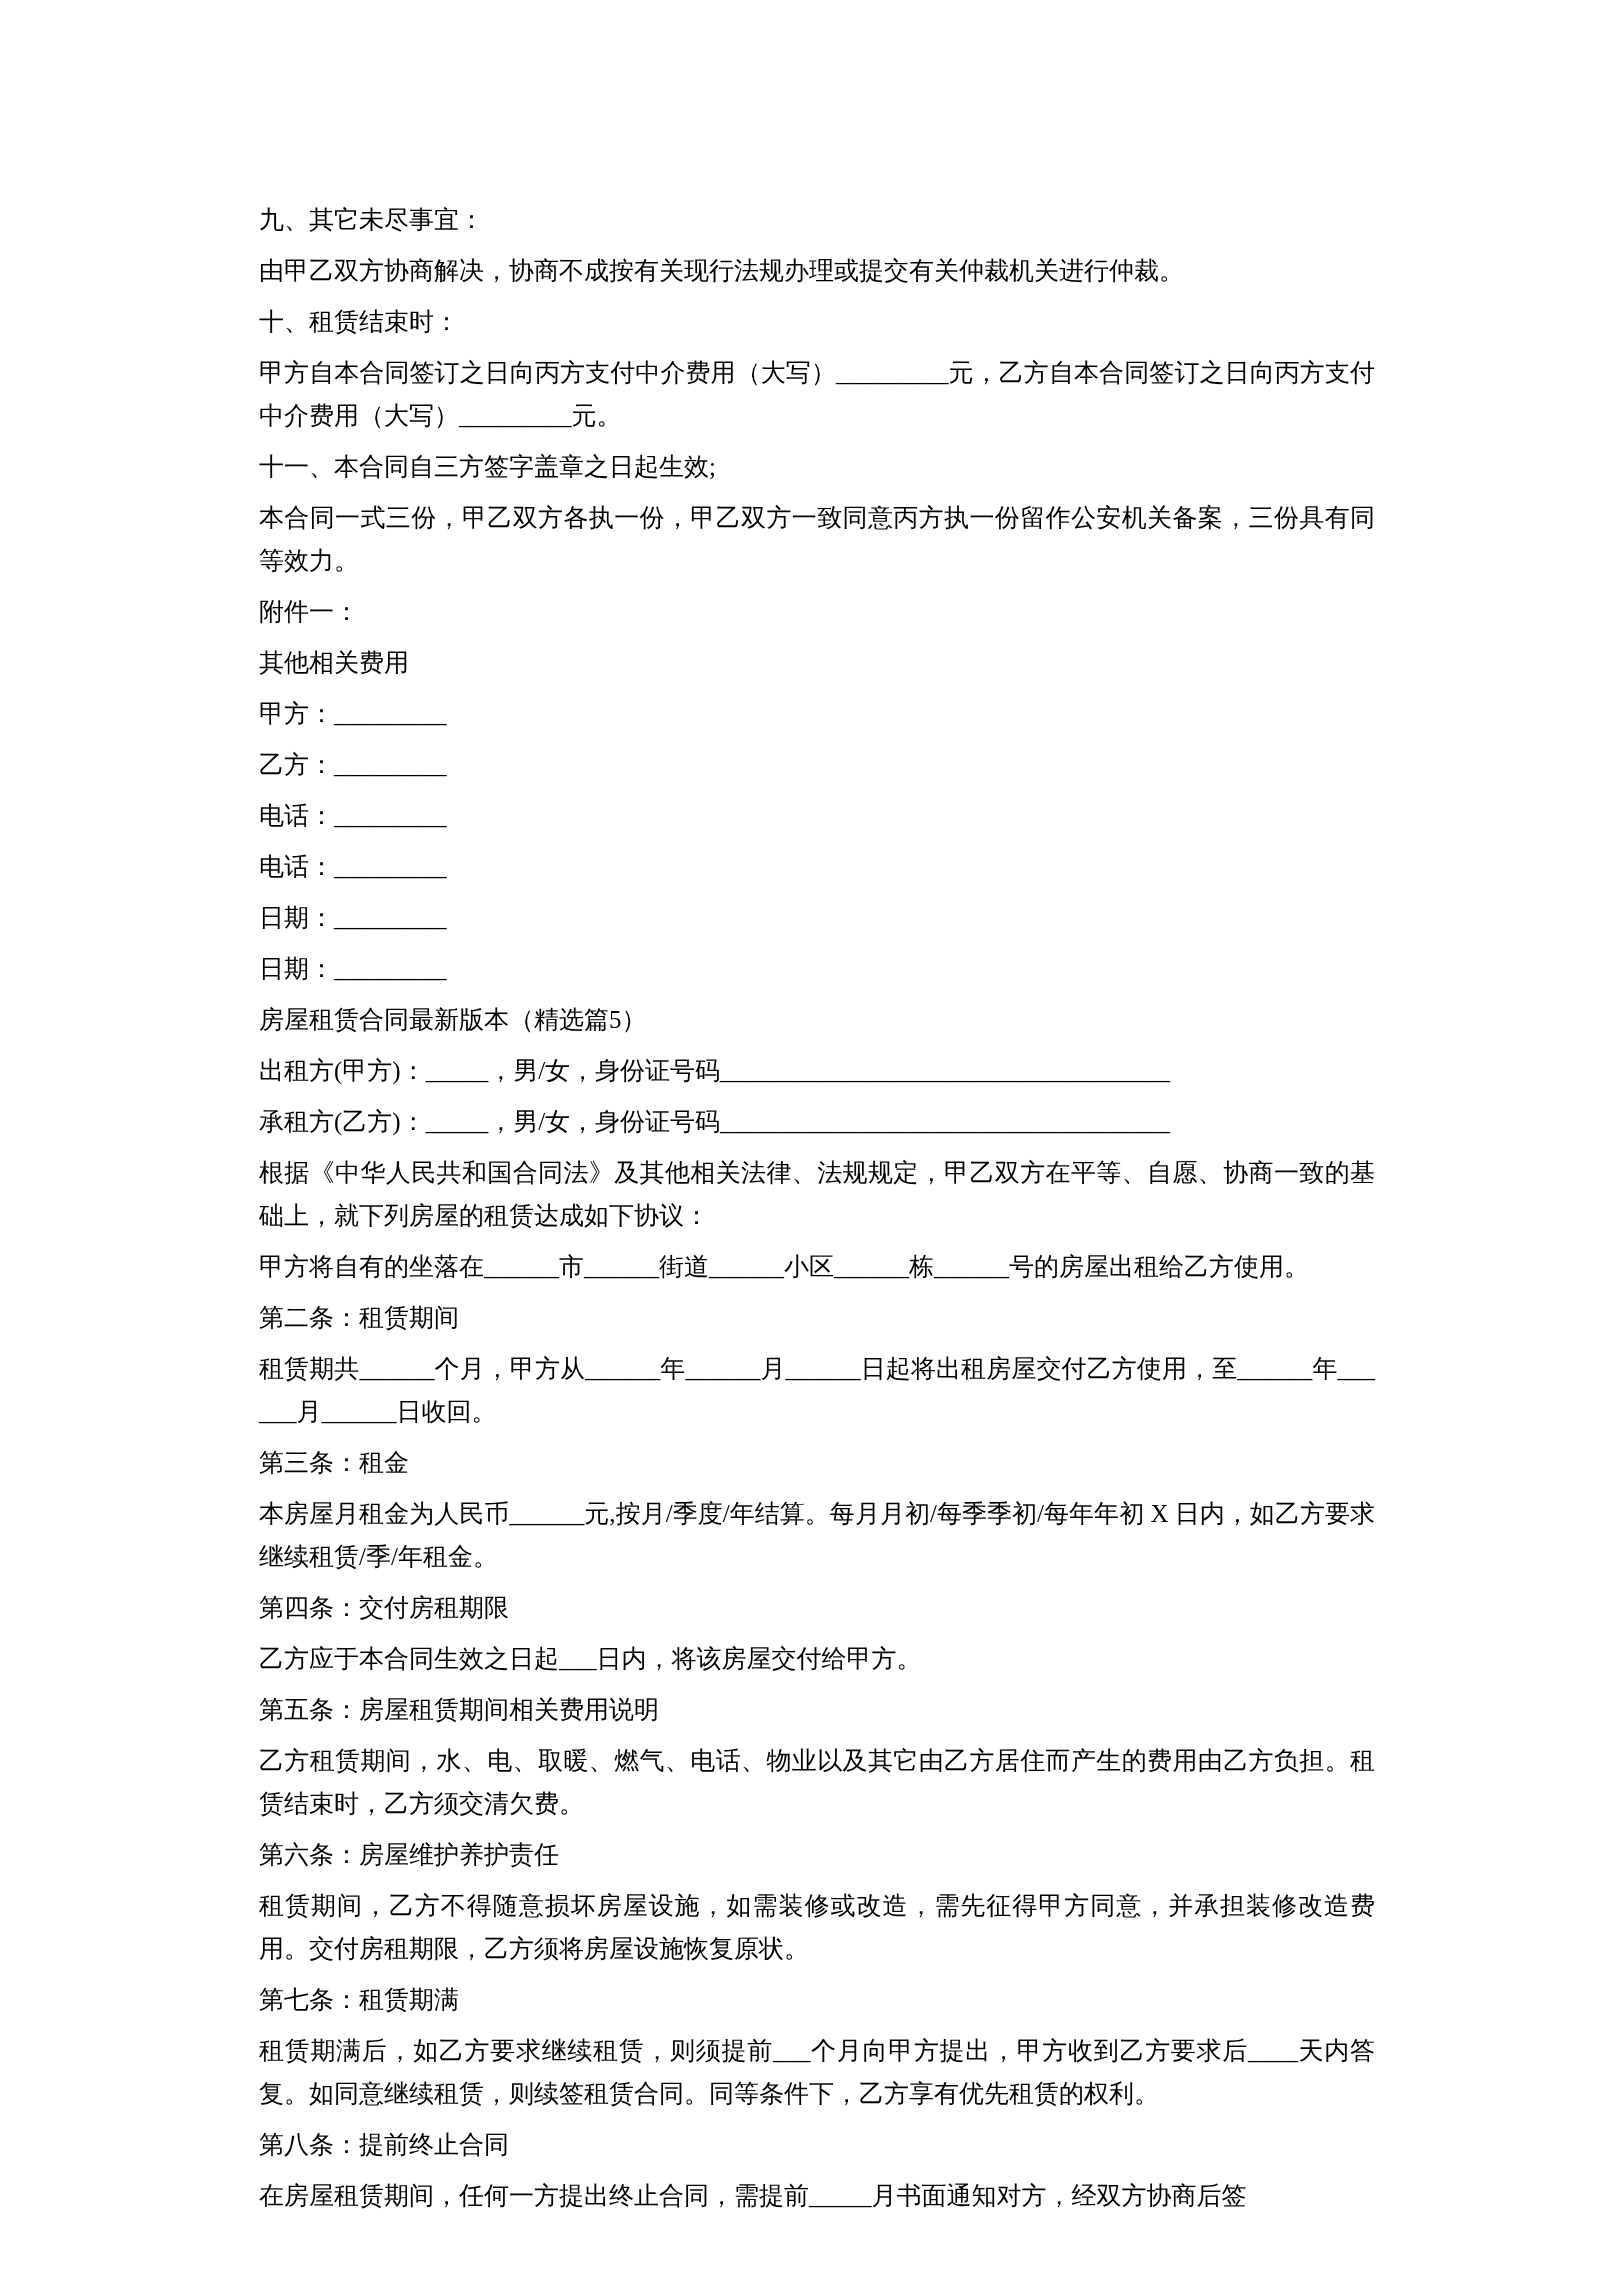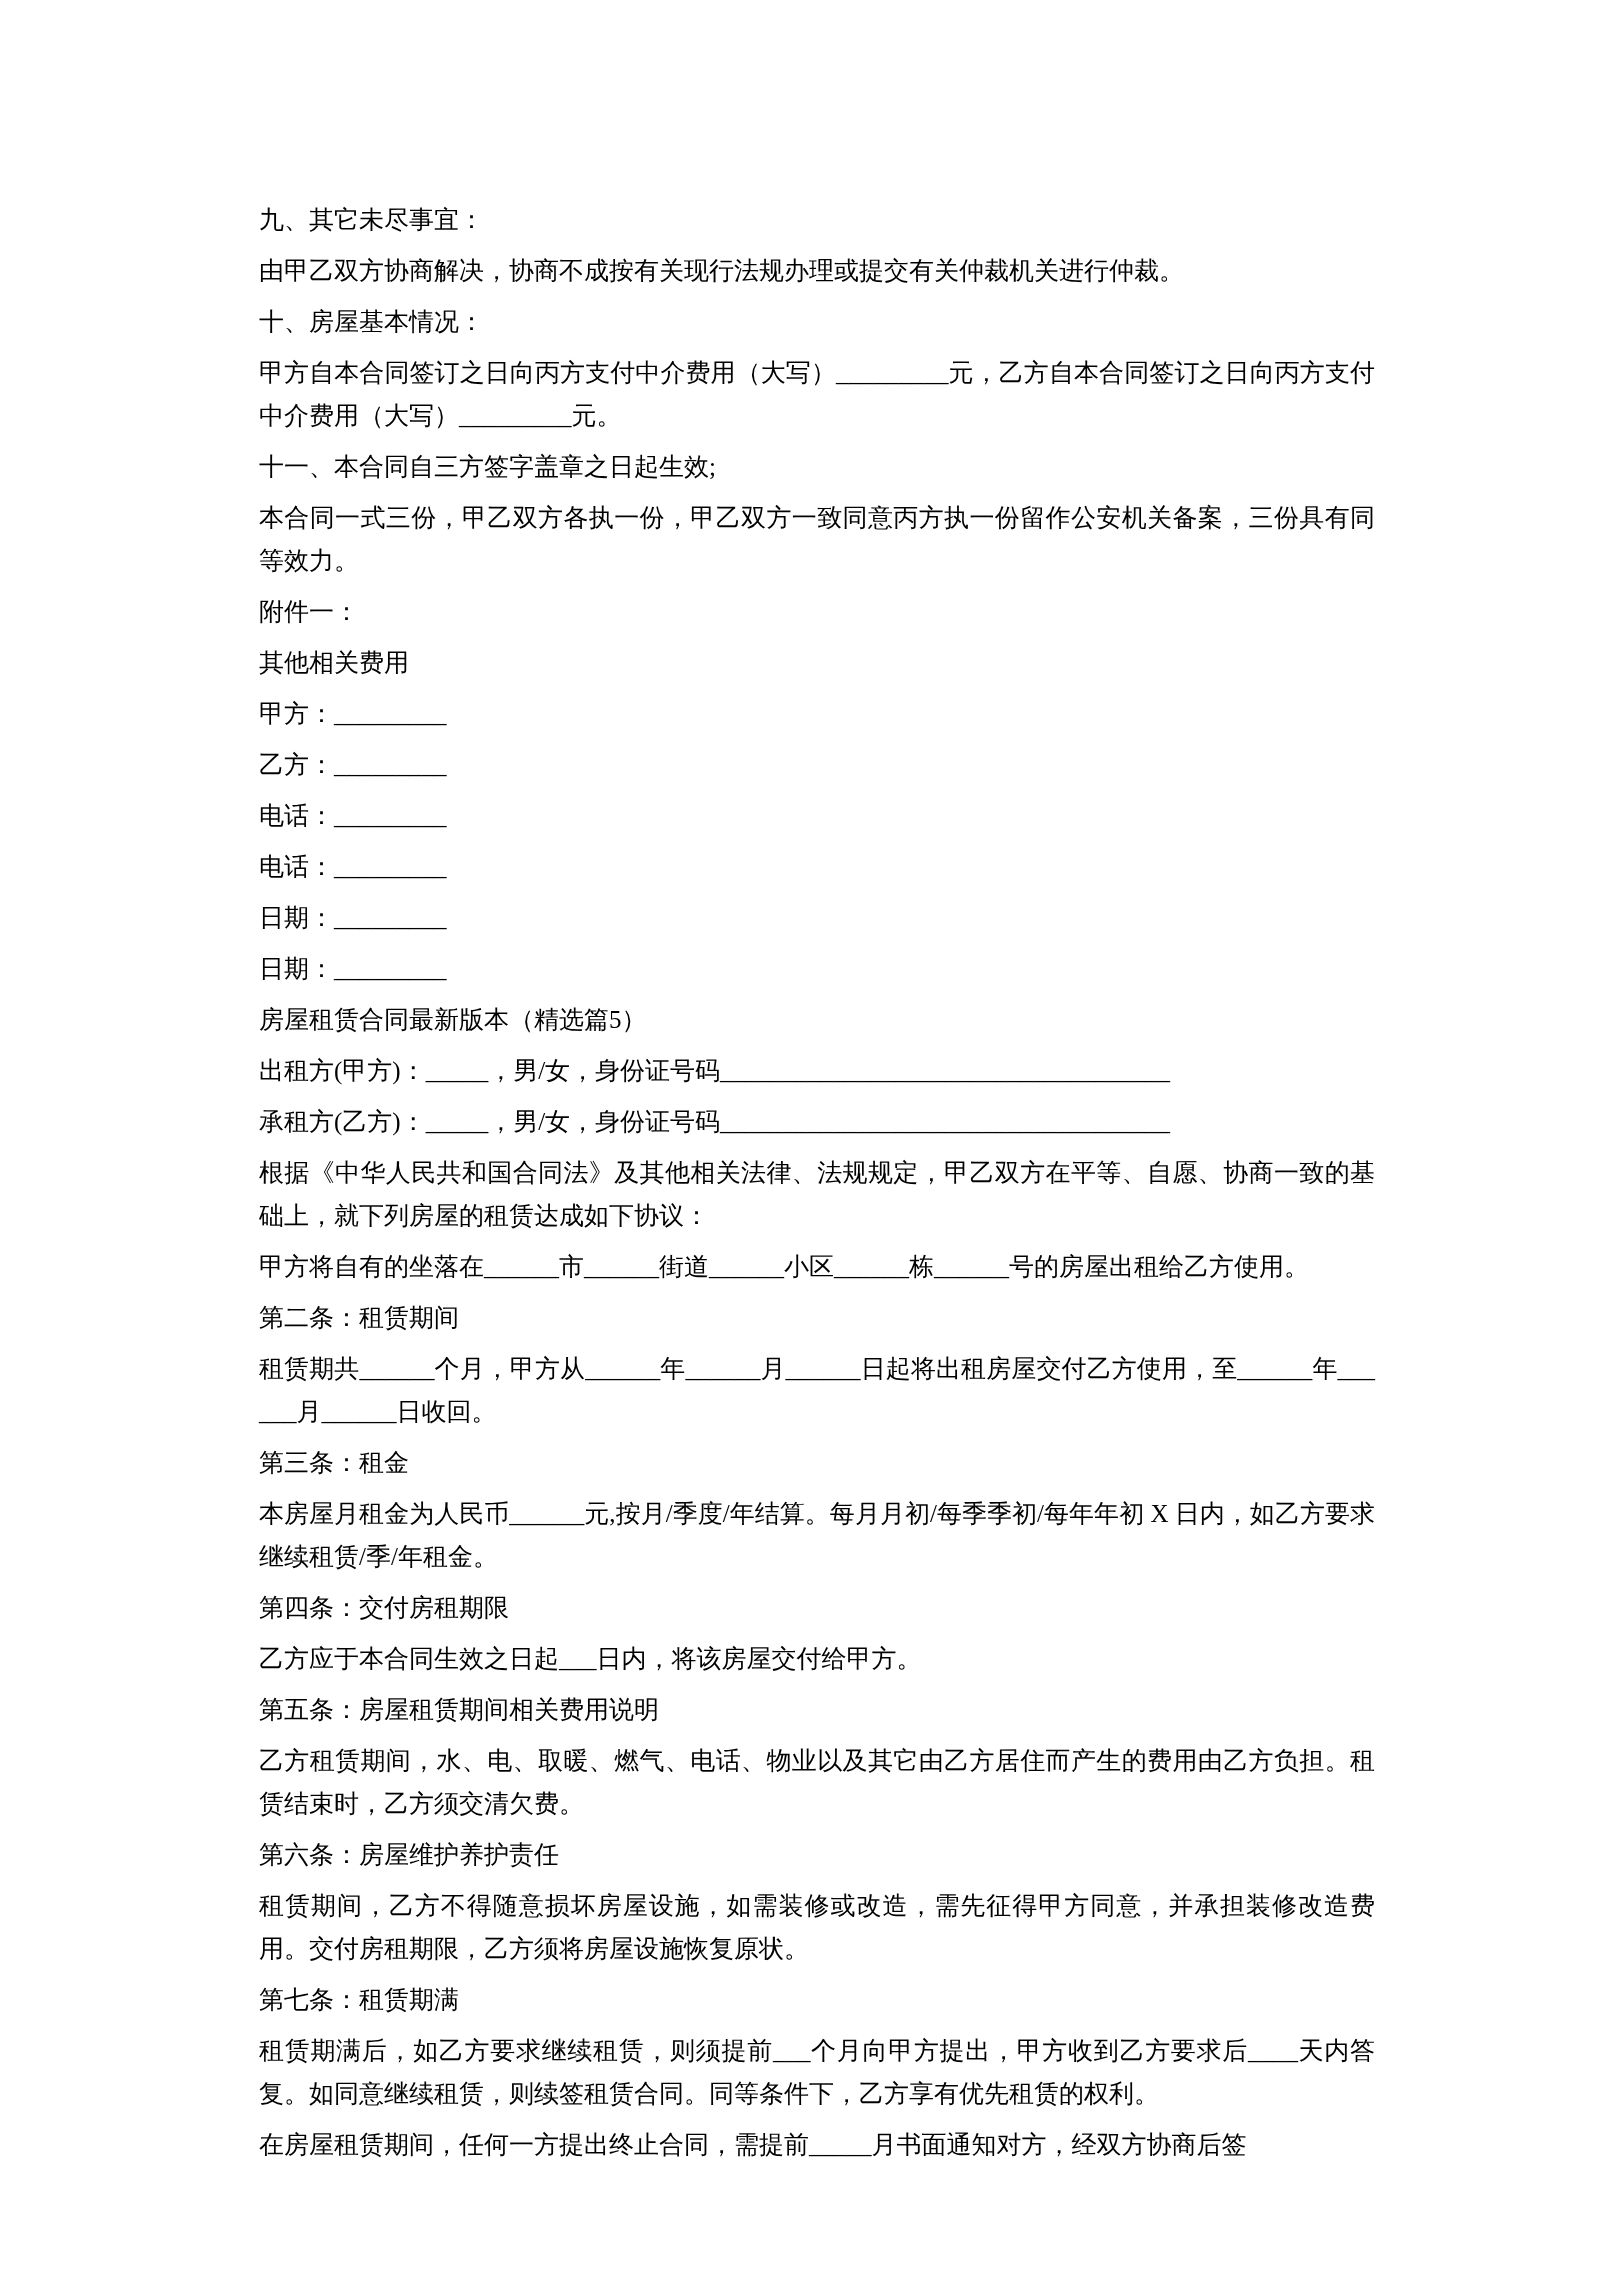--- a/index.html
+++ b/index.html
@@ -33,21 +33,21 @@
     padding: 0;
   }
 </style>
 </head>
 <body>
 
 <div class="page">
   <div class="content" id="content">
       <div class="para">九、其它未尽事宜：</div>
       <div class="para">由甲乙双方协商解决，协商不成按有关现行法规办理或提交有关仲裁机关进行仲裁。</div>
-      <div class="para">十、房屋基本情况：</div>
+      <div class="para">十、租赁结束时：</div>
       <div class="para">甲方自本合同签订之日向丙方支付中介费用（大写）_________元，乙方自本合同签订之日向丙方支付中介费用（大写）_________元。</div>
       <div class="para">十一、本合同自三方签字盖章之日起生效;</div>
       <div class="para">本合同一式三份，甲乙双方各执一份，甲乙双方一致同意丙方执一份留作公安机关备案，三份具有同等效力。</div>
       <div class="para">附件一：</div>
       <div class="para">其他相关费用</div>
       <div class="para">甲方：_________</div>
       <div class="para">乙方：_________</div>
       <div class="para">电话：_________</div>
       <div class="para">电话：_________</div>
       <div class="para">日期：_________</div>
@@ -62,16 +62,17 @@
       <div class="para">第三条：租金</div>
       <div class="para">本房屋月租金为人民币______元,按月/季度/年结算。每月月初/每季季初/每年年初 X 日内，如乙方要求继续租赁/季/年租金。</div>
       <div class="para">第四条：交付房租期限</div>
       <div class="para">乙方应于本合同生效之日起___日内，将该房屋交付给甲方。</div>
       <div class="para">第五条：房屋租赁期间相关费用说明</div>
       <div class="para">乙方租赁期间，水、电、取暖、燃气、电话、物业以及其它由乙方居住而产生的费用由乙方负担。租赁结束时，乙方须交清欠费。</div>
       <div class="para">第六条：房屋维护养护责任</div>
       <div class="para">租赁期间，乙方不得随意损坏房屋设施，如需装修或改造，需先征得甲方同意，并承担装修改造费用。交付房租期限，乙方须将房屋设施恢复原状。</div>
       <div class="para">第七条：租赁期满</div>
       <div class="para">租赁期满后，如乙方要求继续租赁，则须提前___个月向甲方提出，甲方收到乙方要求后____天内答复。如同意继续租赁，则续签租赁合同。同等条件下，乙方享有优先租赁的权利。</div>
+      <div class="para">第八条：提前终止合同</div>
       <div class="para">在房屋租赁期间，任何一方提出终止合同，需提前_____月书面通知对方，经双方协商后签</div>
     </div>
 </div>
 
 
 </body></html>

